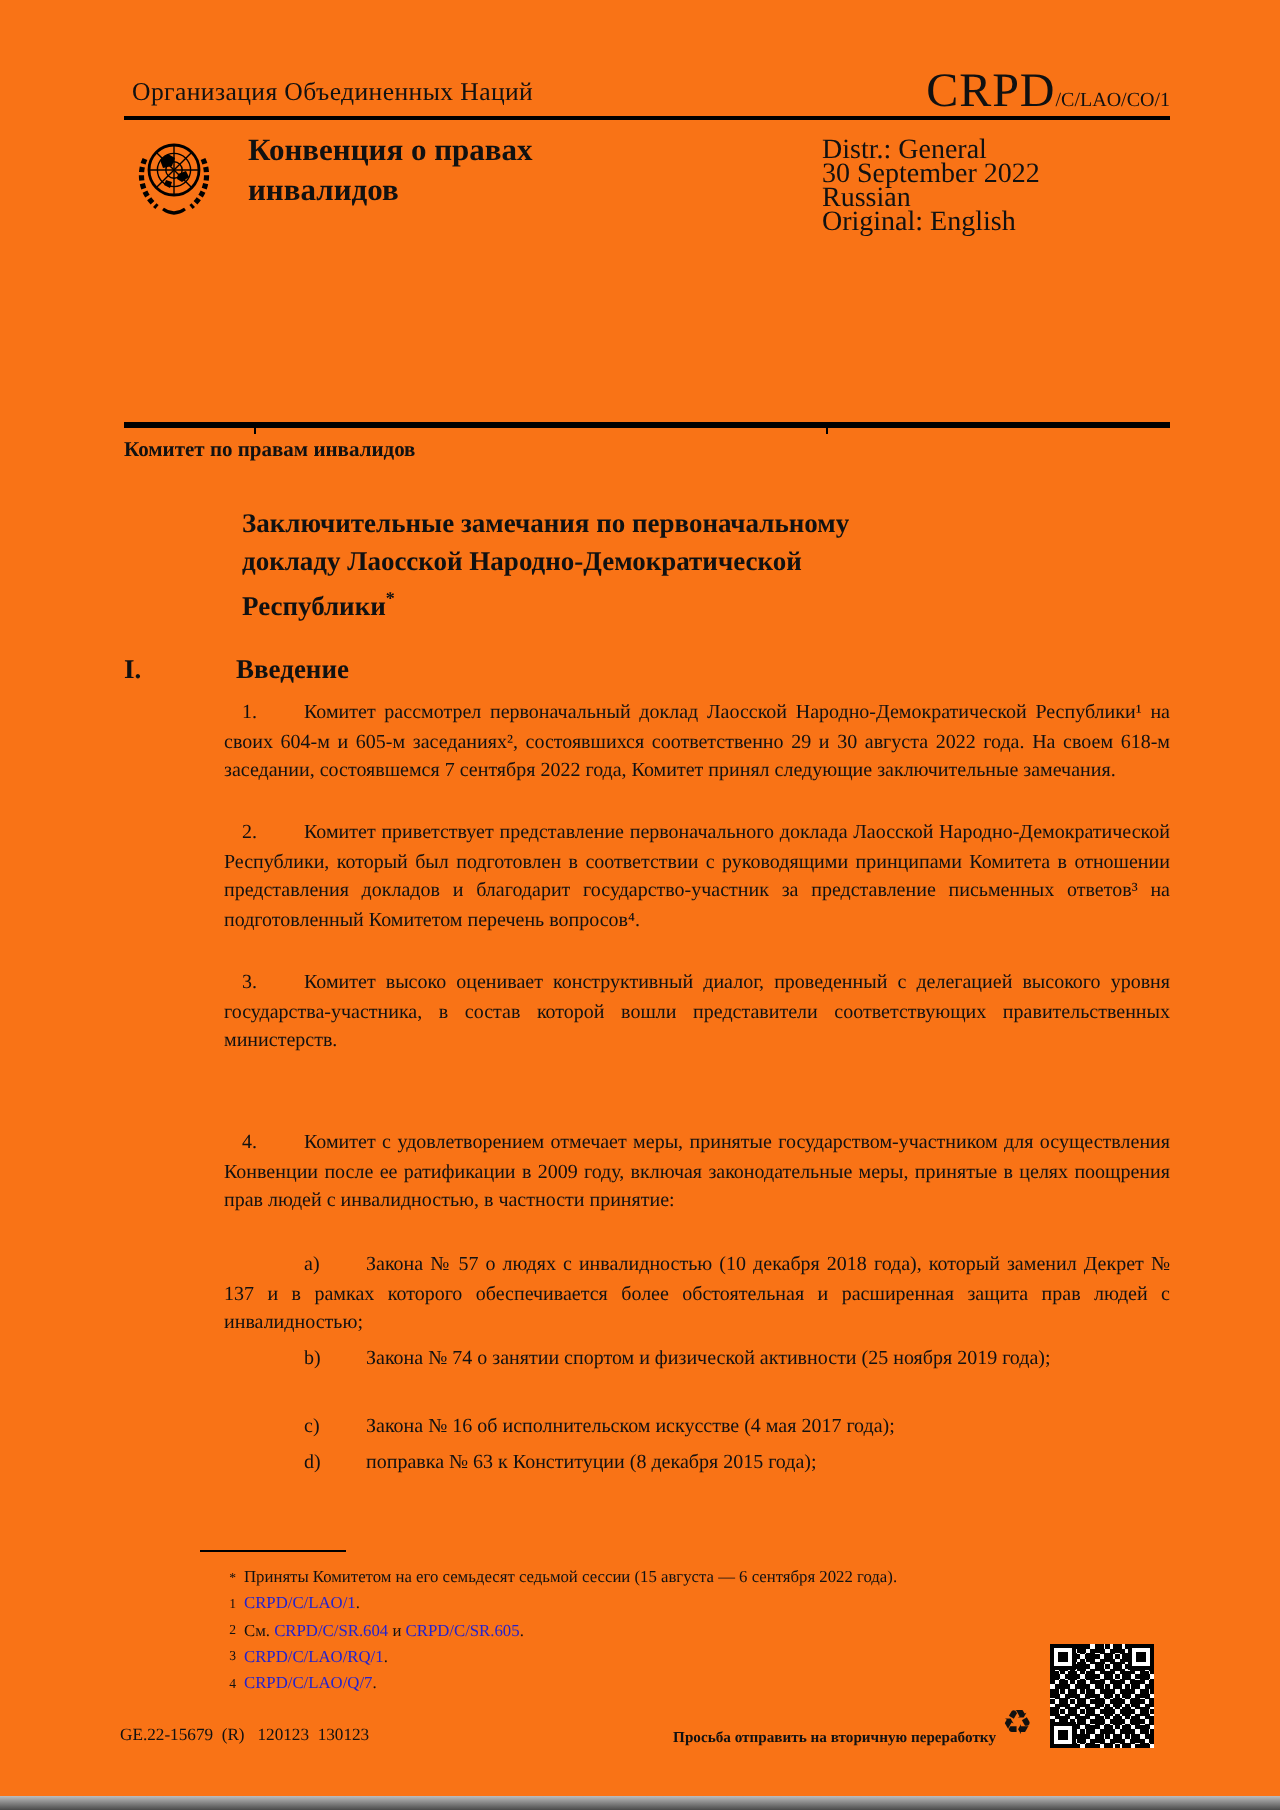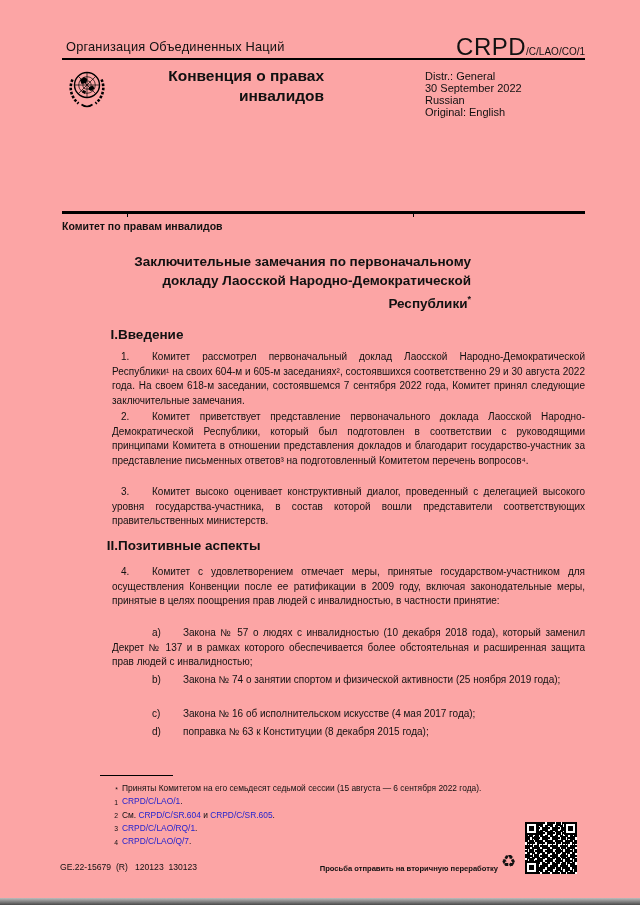--- a/index.html
+++ b/index.html
@@ -1,29 +1,29 @@
 <!DOCTYPE html>
 <html><head>
 <meta charset="utf-8">
 <style>
   html,body{margin:0;padding:0;}
   body{background:#e8e8e8;}
-  #page{position:relative;width:640px;height:905px;background:#fca5a5;overflow:hidden;
-        font-family:Liberation Sans, sans-serif;color:#111;}
+  #page{position:relative;width:640px;height:905px;background:#f97316;overflow:hidden;
+        font-family:Liberation Serif, serif;color:#111;}
   .abs{position:absolute;}
-  .b{font-weight:bold;text-align:right;}
+  .b{font-weight:bold;}
   
   #org-name{left:66px;top:39px;font-size:12.8px;letter-spacing:.2px;}
   #doc-symbol{left:0;top:33px;width:585px;text-align:right;}
   #doc-symbol .main{font-size:24px;letter-spacing:.5px;}
   #doc-symbol .sub{font-size:10px;}
   #rule-top{left:62px;top:58px;width:523px;height:1.5px;background:#000;}
   #emblem{left:64px;top:66px;}
   #series-title{left:124px;top:66px;width:200px;font-size:15.5px;line-height:19.5px;}
-  #distr{left:425px;top:70px;font-size:11px;line-height:12.1px;}
+  #distr{left:411px;top:70px;font-size:14px;line-height:12.1px;}
   
   #rule-thick{left:62px;top:211px;width:523px;height:2.6px;background:#000;}
   .tick{width:1px;height:4px;background:#000;top:213px;}
   #tick1{left:127px;} #tick2{left:413px;}
   #committee{left:62px;top:220px;font-size:10.5px;}
   
   #doc-title{left:121px;top:253px;width:350px;font-size:13.5px;line-height:18.6px;}
   #doc-title sup{font-size:9px;}
   
   .h{left:62px;font-size:13.5px;}
@@ -116,23 +116,20 @@
   </div>
 
   <div class="abs para" id="p2">
     <span class="pnum">2.</span><span>Комитет приветствует представление первоначального доклада Лаосской Народно-Демократической Республики, который был подготовлен в соответствии с руководящими принципами Комитета в отношении представления докладов и благодарит государство-участник за представление письменных ответов³ на подготовленный Комитетом перечень вопросов⁴.</span>
   </div>
 
   <div class="abs para" id="p3">
     <span class="pnum">3.</span><span>Комитет высоко оценивает конструктивный диалог, проведенный с делегацией высокого уровня государства-участника, в состав которой вошли представители соответствующих правительственных министерств.</span>
   </div>
 
-  <div class="abs b h" id="h2">
-    <span class="hnum">II.</span><span>Позитивные аспекты</span>
-  </div>
 
   <div class="abs para" id="p4">
     <span class="pnum">4.</span><span>Комитет с удовлетворением отмечает меры, принятые государством-участником для осуществления Конвенции после ее ратификации в 2009 году, включая законодательные меры, принятые в целях поощрения прав людей с инвалидностью, в частности принятие:</span>
   </div>
 
   <div class="abs para item" id="ia">
     <span class="pnum">a)</span><span>Закона № 57 о людях с инвалидностью (10 декабря 2018 года), который заменил Декрет № 137 и в рамках которого обеспечивается более обстоятельная и расширенная защита прав людей с инвалидностью;</span>
   </div>
   <div class="abs para item" id="ib">
     <span class="pnum">b)</span><span>Закона № 74 о занятии спортом и физической активности (25 ноября 2019 года);</span>

